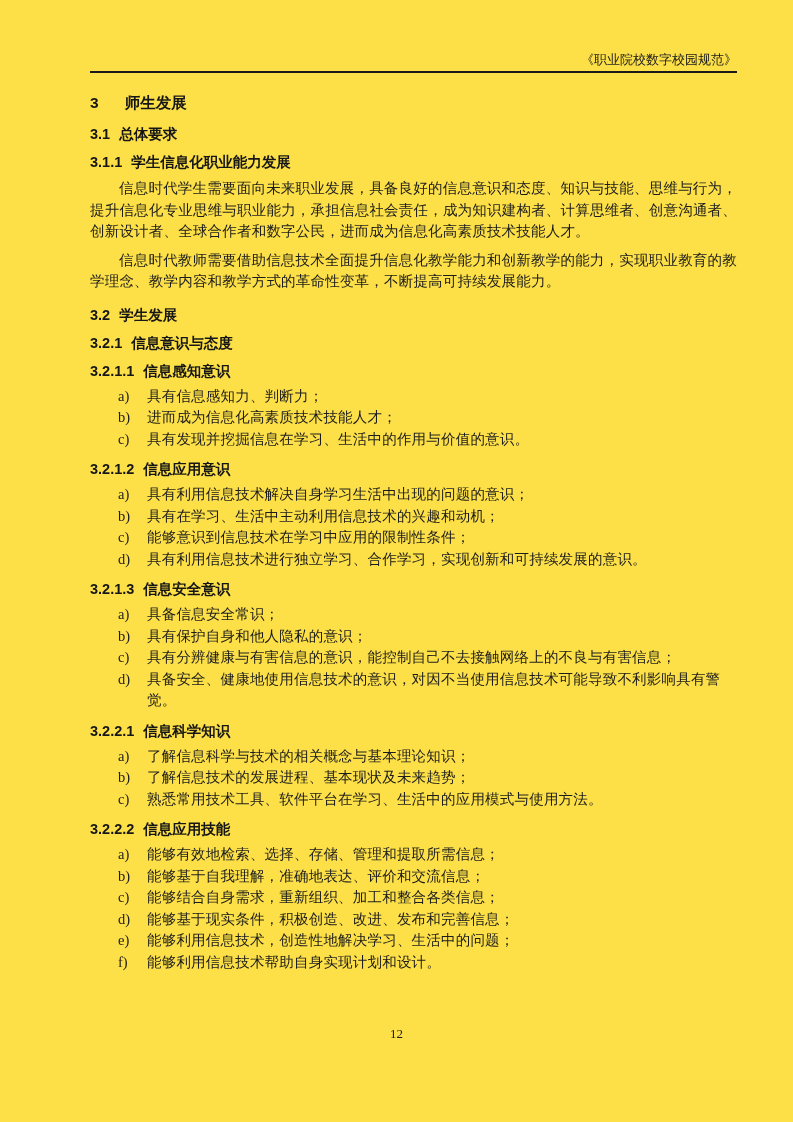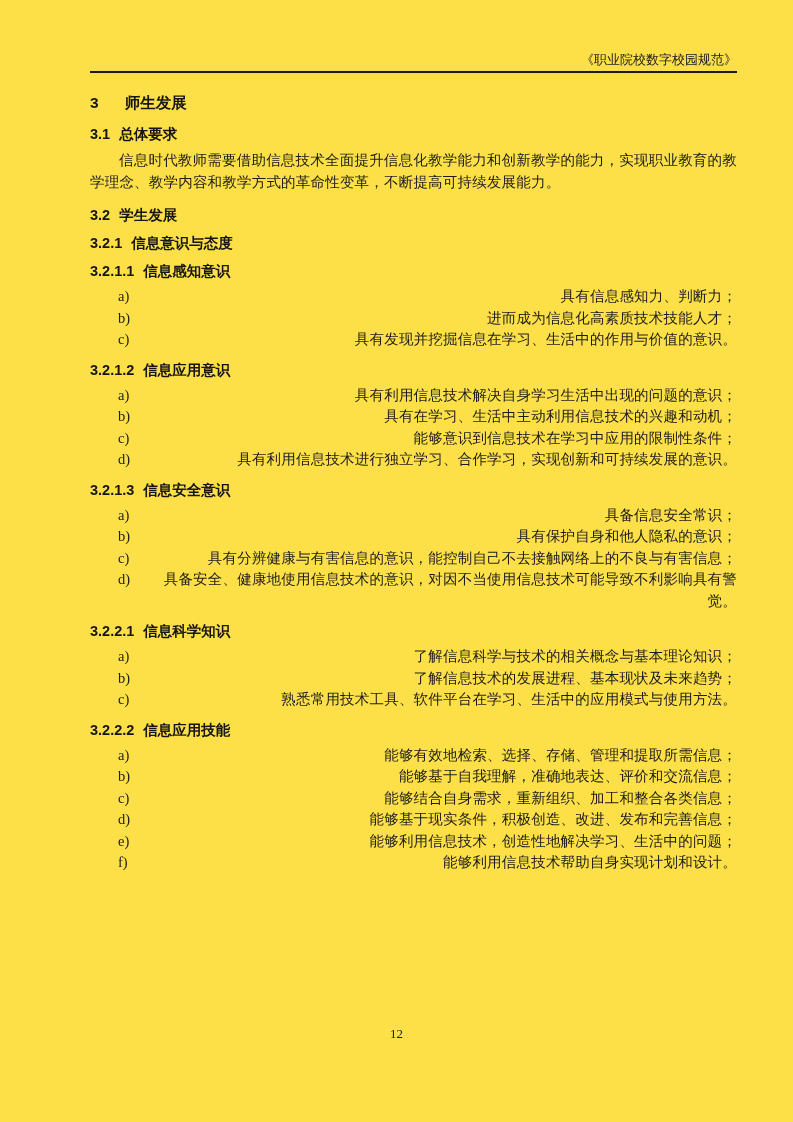--- a/index.html
+++ b/index.html
@@ -62,40 +62,42 @@
     display: flex;
     align-items: flex-start;
     padding-left: 28px;
     font-size: 14.5px;
     line-height: 21.5px;
   }
   .li-label {
     flex: none;
     width: 29px;
   }
-  .li-text { flex: 1; text-align: right; letter-spacing: 0.2px; }
+  .li-text { flex: 1; text-align: left; letter-spacing: 0.2px; }
   .footer {
     position: absolute;
     top: 1026px; left: 0; right: 0;
     text-align: center;
     font-size: 13px;
     line-height: 16px;
   }
 </style>
 </head>
 <body>
 
 <div class="page">
   <div class="running-header">
     <span>《职业院校数字校园规范》</span>
   </div>
   <div class="header-rule"></div>
   <main class="content" id="content">
       <div class="heading h1"><span class="h-num">3</span><span class="h-text">师生发展</span></div>
       <div class="heading h2"><span class="h-num">3.1</span><span class="h-text">总体要求</span></div>
+      <div class="heading h3"><span class="h-num">3.1.1</span><span class="h-text">学生信息化职业能力发展</span></div>
+      <p class="para">信息时代学生需要面向未来职业发展，具备良好的信息意识和态度、知识与技能、思维与行为，提升信息化专业思维与职业能力，承担信息社会责任，成为知识建构者、计算思维者、创意沟通者、创新设计者、全球合作者和数字公民，进而成为信息化高素质技术技能人才。</p>
       <p class="para">信息时代教师需要借助信息技术全面提升信息化教学能力和创新教学的能力，实现职业教育的教学理念、教学内容和教学方式的革命性变革，不断提高可持续发展能力。</p>
       <div class="heading h2"><span class="h-num">3.2</span><span class="h-text">学生发展</span></div>
       <div class="heading h3"><span class="h-num">3.2.1</span><span class="h-text">信息意识与态度</span></div>
       <div class="heading h4"><span class="h-num">3.2.1.1</span><span class="h-text">信息感知意识</span></div>
       <div class="list">
         <div class="list-item">
           <span class="li-label">a)</span>
           <span class="li-text">具有信息感知力、判断力；</span>
         </div>
         <div class="list-item">

